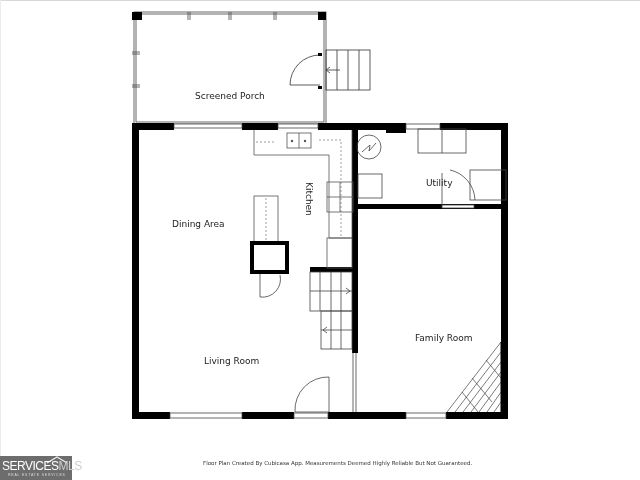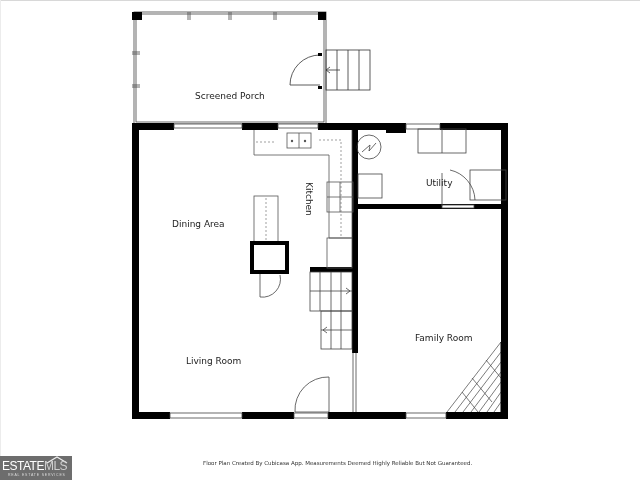--- a/index.html
+++ b/index.html
@@ -146,24 +146,24 @@
     <line x1="472" y1="378" x2="492" y2="402"></line>
     <line x1="462" y1="392" x2="478" y2="412"></line>
   </g>
   <line x1="501" y1="342" x2="501" y2="412" stroke="#000" stroke-width="1"></line>
 </svg>
 
 <div class="room-label" style="left:195px; top:67px;">Screened Porch</div>
 <div class="room-label" style="left:172px; top:195px;">Dining Area</div>
 <div class="kitchen-label" style="left:314px; top:182px;">Kitchen</div>
 <div class="room-label" style="left:426px; top:154px;">Utility</div>
-<div class="room-label" style="left:186px; top:332px;">Living Room</div>
+<div class="room-label" style="left:204px; top:332px;">Living Room</div>
 <div class="room-label" style="left:415px; top:309px;">Family Room</div>
 
 <div class="footer-note">Floor Plan Created By Cubicasa App. Measurements Deemed Highly Reliable But Not Guaranteed.</div>
 
 <div class="logo">
   <svg class="logo-roof" width="22" height="8">
     <path d="M1 7 L11 1 L21 7" fill="none" stroke="#eee" stroke-width="1.2"></path>
   </svg>
-  <div class="logo-main"><span>ESTATE</span><span class="light">MLS</span></div>
+  <div class="logo-main"><span>SERVICES</span><span class="light">MLS</span></div>
   <div class="logo-sub">REAL ESTATE SERVICES</div>
 </div>
 
 </body></html>

